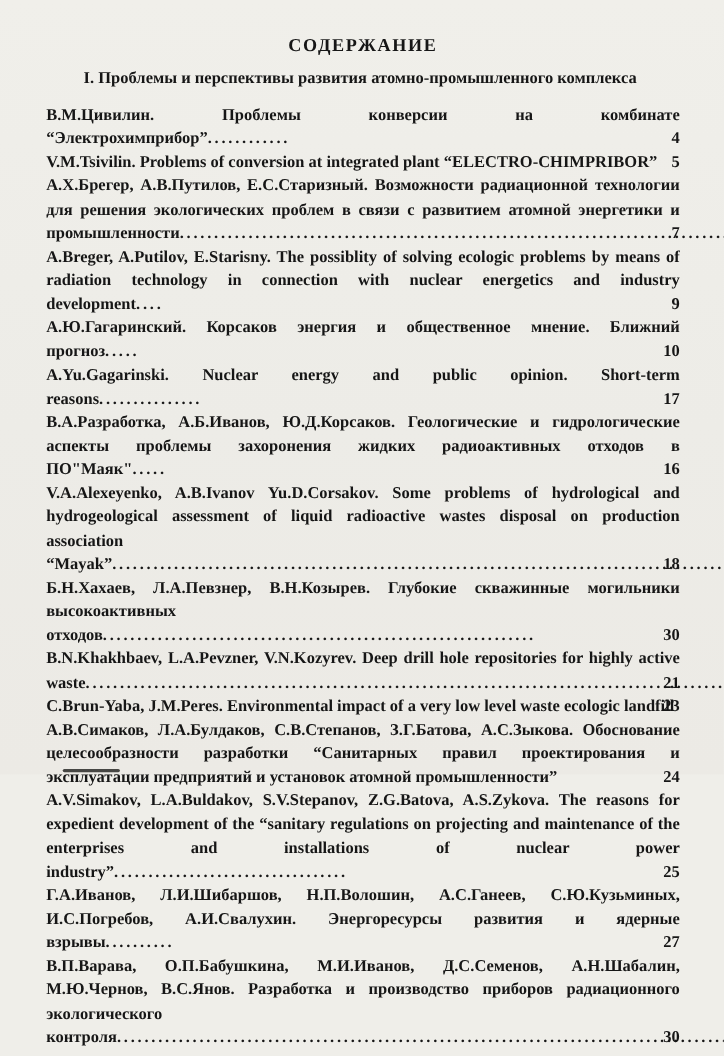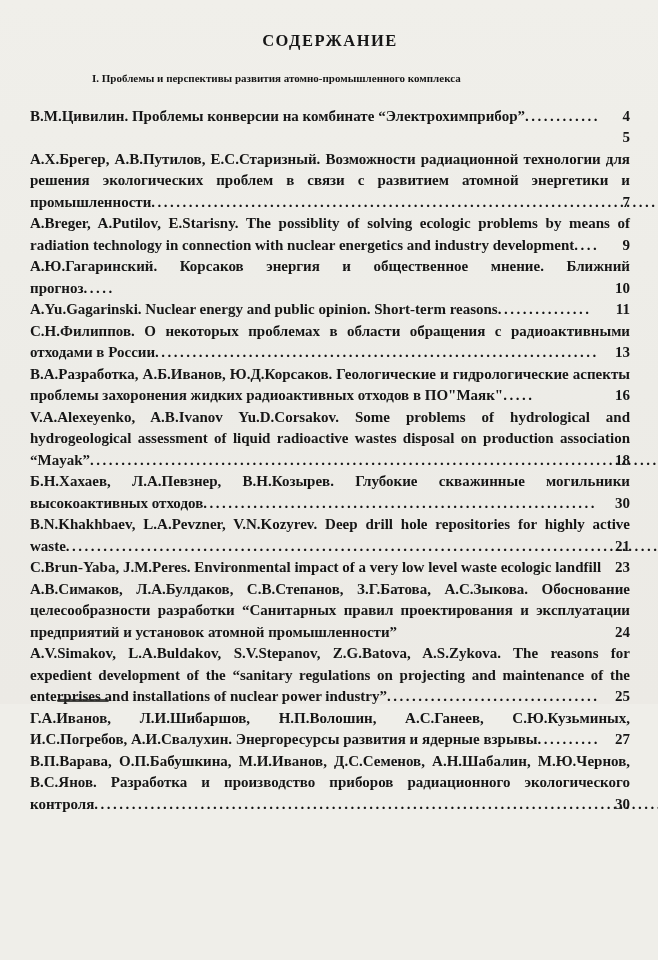--- a/index.html
+++ b/index.html
@@ -22,26 +22,26 @@
       linear-gradient(180deg, #f0efea 0%, #edece7 55%, #eceae5 100%);
   }
   .doc-title {
     font-size: 16.5px;
     line-height: 22px;
     text-align: center;
     margin: 0 0 9px 0;
     letter-spacing: 1.5px;
   }
   .section-heading {
-    margin: 16px;
+    margin: 0;
     text-indent: 46px;
-    font-size: 11px;
+    font-size: 15px;
     line-height: 21.5px;
   }
-  .entries { margin: 0; font-family: Liberation Serif, serif; }
+  .entries { margin: 12px; font-family: Liberation Serif, serif; }
   .entry {
     margin: 0;
     position: relative;
     text-align: justify;
     font-size: 15px;
     line-height: 21.5px;
   }
   .entry .leader {
     letter-spacing: 2.5px;
     margin-right: 30px;
@@ -66,26 +66,25 @@
 </head>
 <body>
 
 <div class="sheet">
   <h1 class="doc-title">СОДЕРЖАНИЕ</h1>
 
   <p class="section-heading">I. Проблемы и перспективы развития атомно-промышленного комплекса</p>
 
   <div class="entries">
       <p class="entry"><span class="t">В.М.Цивилин. Проблемы конверсии на комбинате “Электрохимприбор”</span><span class="leader">............</span><span class="pg">4</span></p>
-      <p class="entry"><span class="leader"></span><span class="pg">5</span></p>
+      <p class="entry"><span class="t">V.M.Tsivilin. Problems of conversion at integrated plant “ELECTRO-CHIMPRIBOR”</span><span class="leader"></span><span class="pg">5</span></p>
       <p class="entry"><span class="t">А.Х.Брегер, А.В.Путилов, Е.С.Старизный. Возможности радиационной технологии для решения экологических проблем в связи с развитием атомной энергетики и промышленности</span><span class="leader">................................................................................................................................................................................................................................................................................................................................................................................................................</span><span class="pg">7</span></p>
       <p class="entry"><span class="t">A.Breger, A.Putilov, E.Starisny. The possiblity of solving ecologic problems by means of radiation technology in connection with nuclear energetics and industry development</span><span class="leader">....</span><span class="pg">9</span></p>
       <p class="entry"><span class="t">А.Ю.Гагаринский. Корсаков энергия и общественное мнение. Ближний прогноз</span><span class="leader">.....</span><span class="pg">10</span></p>
-      <p class="entry"><span class="t">A.Yu.Gagarinski. Nuclear energy and public opinion. Short-term reasons</span><span class="leader">...............</span><span class="pg">11</span></p>
-      <p class="entry"><span class="t">С.Н.Филиппов. О некоторых проблемах в области обращения с радиоактивными отходами в России</span><span class="leader">.......................................................................</span><span class="pg">13</span></p>
+      <p class="entry"><span class="t">A.Yu.Gagarinski. Nuclear energy and public opinion. Short-term reasons</span><span class="leader">...............</span><span class="pg">17</span></p>
       <p class="entry"><span class="t">В.А.Разработка, А.Б.Иванов, Ю.Д.Корсаков. Геологические и гидрологические аспекты проблемы захоронения жидких радиоактивных отходов в ПО"Маяк"</span><span class="leader">.....</span><span class="pg">16</span></p>
       <p class="entry"><span class="t">V.A.Alexeyenko, A.B.Ivanov Yu.D.Corsakov. Some problems of hydrological and hydrogeological assessment of liquid radioactive wastes disposal on production association “Mayak”</span><span class="leader">................................................................................................................................................................................................................................................................................................................................................................................................................</span><span class="pg">18</span></p>
       <p class="entry"><span class="t">Б.Н.Хахаев, Л.А.Певзнер, В.Н.Козырев. Глубокие скважинные могильники высокоактивных отходов</span><span class="leader">...............................................................</span><span class="pg">30</span></p>
       <p class="entry"><span class="t">B.N.Khakhbaev, L.A.Pevzner, V.N.Kozyrev. Deep drill hole repositories for highly active waste</span><span class="leader">................................................................................................................................................................................................................................................................................................................................................................................................................</span><span class="pg">21</span></p>
       <p class="entry"><span class="t">C.Brun-Yaba, J.M.Peres. Environmental impact of a very low level waste ecologic landfill</span><span class="leader"></span><span class="pg">23</span></p>
       <p class="entry"><span class="t">А.В.Симаков, Л.А.Булдаков, С.В.Степанов, З.Г.Батова, А.С.Зыкова. Обоснование целесообразности разработки “Санитарных правил проектирования и эксплуатации предприятий и установок атомной промышленности”</span><span class="leader"></span><span class="pg">24</span></p>
       <p class="entry"><span class="t">A.V.Simakov, L.A.Buldakov, S.V.Stepanov, Z.G.Batova, A.S.Zykova. The reasons for expedient development of the “sanitary regulations on projecting and maintenance of the enterprises and installations of nuclear power industry”</span><span class="leader">..................................</span><span class="pg">25</span></p>
       <p class="entry"><span class="t">Г.А.Иванов, Л.И.Шибаршов, Н.П.Волошин, А.С.Ганеев, С.Ю.Кузьминых, И.С.Погребов, А.И.Свалухин. Энергоресурсы развития и ядерные взрывы</span><span class="leader">..........</span><span class="pg">27</span></p>
       <p class="entry"><span class="t">В.П.Варава, О.П.Бабушкина, М.И.Иванов, Д.С.Семенов, А.Н.Шабалин, М.Ю.Чернов, В.С.Янов. Разработка и производство приборов радиационного экологического контроля</span><span class="leader">................................................................................................................................................................................................................................................................................................................................................................................................................</span><span class="pg">30</span></p>
     </div>

